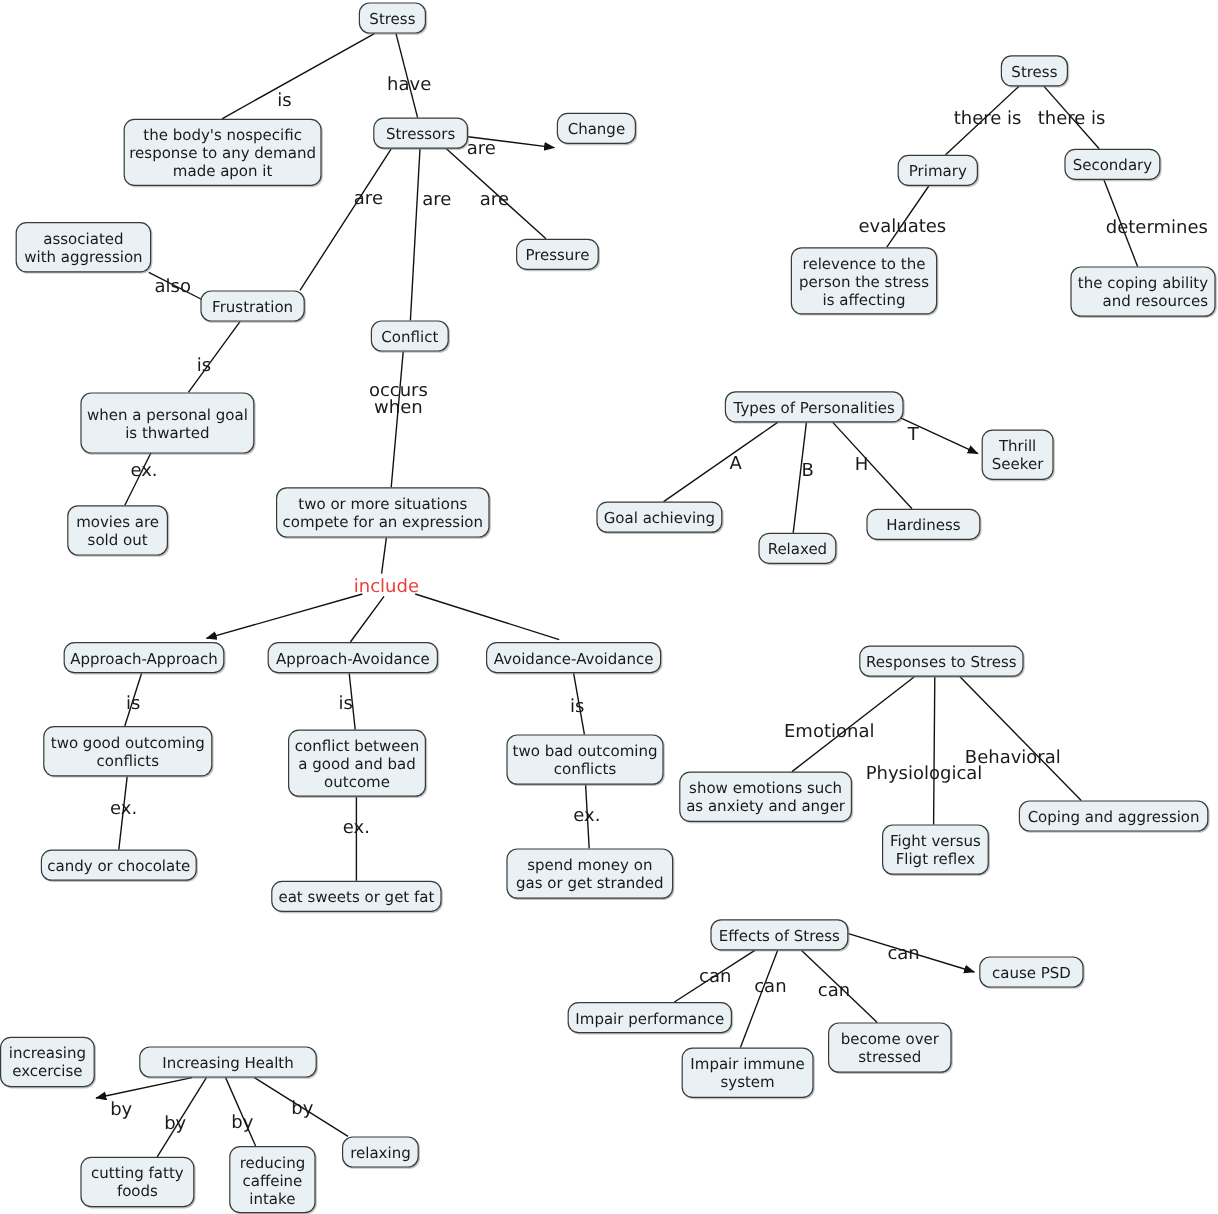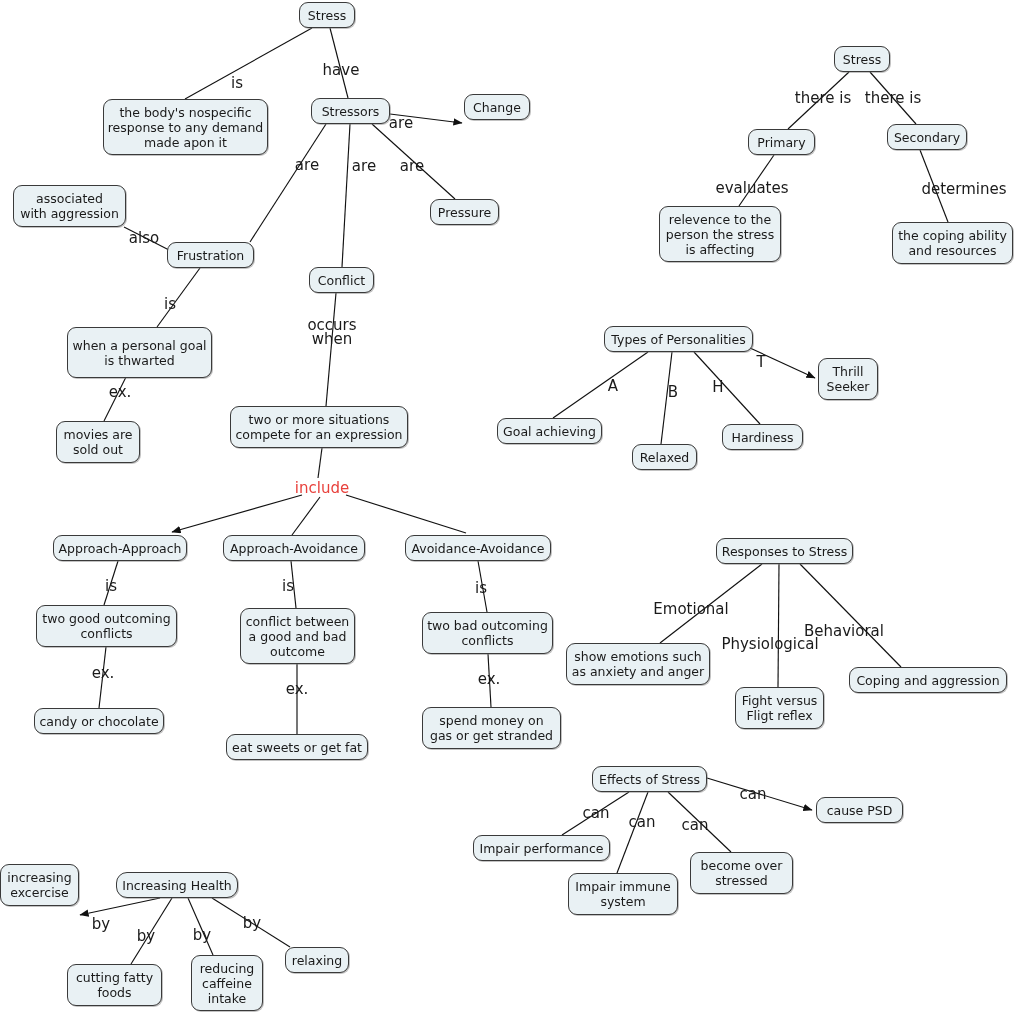--- a/index.html
+++ b/index.html
@@ -141,28 +141,28 @@
 is thwarted</div>
       <div class="node" style="left: 56px; top: 421px; width: 84px; height: 42px;">movies are
 sold out</div>
       <div class="node" style="left: 230px; top: 406px; width: 178px; height: 42px;">two or more situations
 compete for an expression</div>
       <div class="node" style="left: 604px; top: 326px; width: 149px; height: 26px;">Types of Personalities</div>
       <div class="node" style="left: 818px; top: 358px; width: 60px; height: 42px;">Thrill
 Seeker</div>
       <div class="node" style="left: 497px; top: 418px; width: 105px; height: 26px;">Goal achieving</div>
       <div class="node" style="left: 632px; top: 444px; width: 65px; height: 26px;">Relaxed</div>
-      <div class="node" style="left: 722px; top: 424px; width: 81px; height: 26px;">Hardiness</div>
+      <div class="node" style="left: 722px; top: 424px; width: 95px; height: 26px;">Hardiness</div>
       <div class="node" style="left: 834px; top: 46px; width: 56px; height: 26px;">Stress</div>
       <div class="node" style="left: 748px; top: 129px; width: 67px; height: 26px;">Primary</div>
       <div class="node" style="left: 887px; top: 124px; width: 80px; height: 26px;">Secondary</div>
       <div class="node" style="left: 659px; top: 206px; width: 122px; height: 56px;">relevence to the
 person the stress
 is affecting</div>
-      <div class="node" style="left: 892px; top: 222px; width: 121px; height: 42px;">the coping ability
+      <div class="node" style="left: 892px; top: 222px; width: 121px; height: 42px; text-align: right;">the coping ability
 and resources</div>
       <div class="node" style="left: 53px; top: 535px; width: 134px; height: 26px;">Approach-Approach</div>
       <div class="node" style="left: 223px; top: 535px; width: 142px; height: 26px;">Approach-Avoidance</div>
       <div class="node" style="left: 405px; top: 535px; width: 146px; height: 26px;">Avoidance-Avoidance</div>
       <div class="node" style="left: 36px; top: 605px; width: 141px; height: 42px;">two good outcoming
 conflicts</div>
       <div class="node" style="left: 240px; top: 608px; width: 115px; height: 56px;">conflict between
 a good and bad
 outcome</div>
       <div class="node" style="left: 422px; top: 612px; width: 131px; height: 42px;">two bad outcoming
@@ -179,21 +179,21 @@
       <div class="node" style="left: 849px; top: 667px; width: 158px; height: 26px;">Coping and aggression</div>
       <div class="node" style="left: 592px; top: 766px; width: 115px; height: 26px;">Effects of Stress</div>
       <div class="node" style="left: 816px; top: 797px; width: 87px; height: 26px;">cause PSD</div>
       <div class="node" style="left: 473px; top: 835px; width: 137px; height: 26px;">Impair performance</div>
       <div class="node" style="left: 568px; top: 873px; width: 110px; height: 42px;">Impair immune
 system</div>
       <div class="node" style="left: 690px; top: 852px; width: 103px; height: 42px;">become over
 stressed</div>
       <div class="node" style="left: 0px; top: 864px; width: 79px; height: 42px;">increasing
 excercise</div>
-      <div class="node" style="left: 116px; top: 872px; width: 122px; height: 26px; border-radius: 11px;">Increasing Health</div>
+      <div class="node" style="left: 116px; top: 872px; width: 148px; height: 26px;">Increasing Health</div>
       <div class="node" style="left: 67px; top: 964px; width: 95px; height: 42px;">cutting fatty
 foods</div>
       <div class="node" style="left: 191px; top: 955px; width: 72px; height: 56px;">reducing
 caffeine
 intake</div>
       <div class="node" style="left: 285px; top: 947px; width: 64px; height: 26px;">relaxing</div>
     </div>
   <div id="labels-layer">
       <div class="linklabel" style="left: 237px; top: 83px;">is</div>
       <div class="linklabel" style="left: 341px; top: 70px;">have</div>

